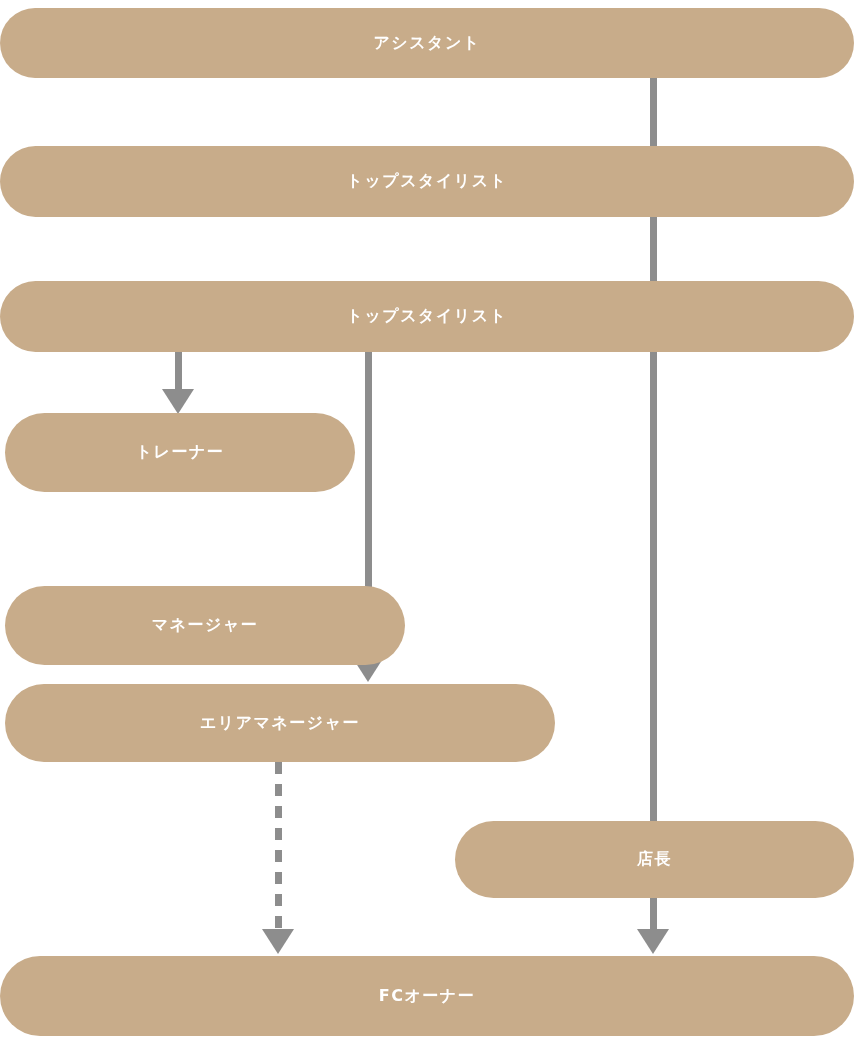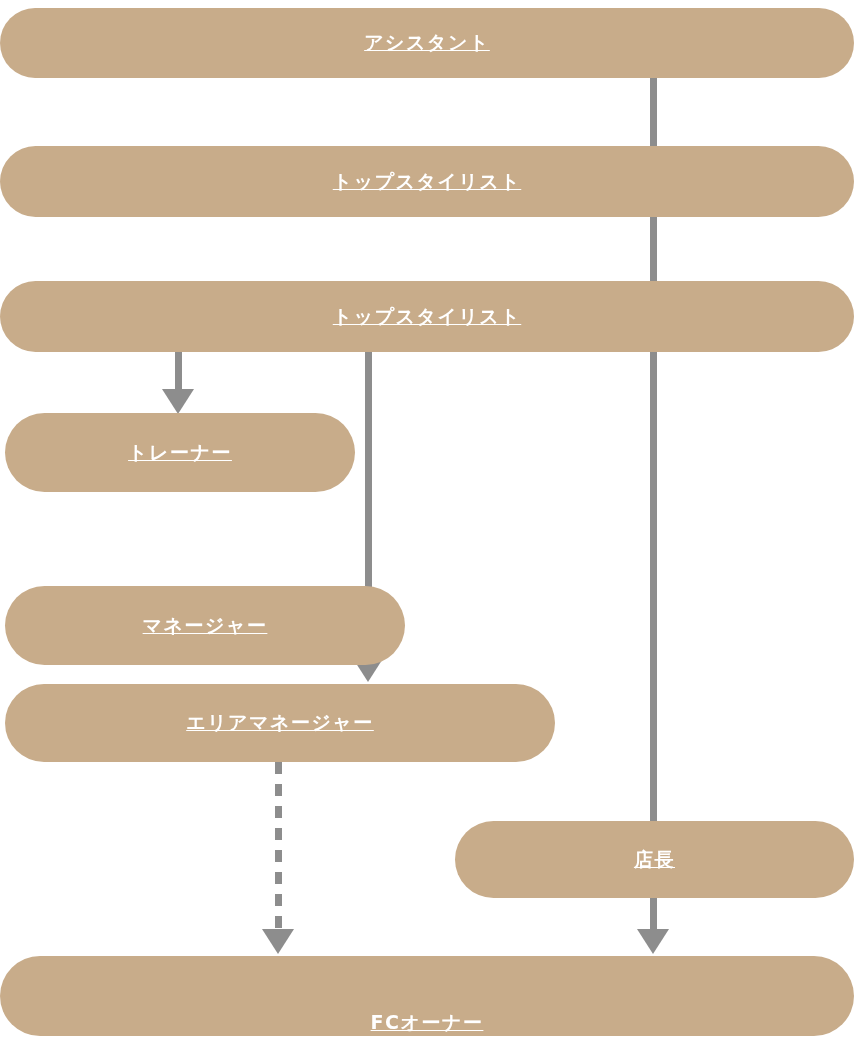--- a/index.html
+++ b/index.html
@@ -20,25 +20,24 @@
     position: absolute;
     display: flex;
     align-items: center;
     justify-content: center;
     background: var(--pill, #c8ac8a);
     border-radius: 999px;
     z-index: 2;
   }
   .pill .label {
     color: var(--text, #ffffff);
-    font-size: 19px;
+    font-size: 16px;
     font-weight: 700;
     letter-spacing: 1.5px;
     white-space: nowrap;
-    text-decoration: underline;
   }
   
   .vline {
     position: absolute;
     width: 7px;
     background: var(--arrow, #8d8d8d);
     z-index: 1;
   }
   .vline.dashed {
     background: repeating-linear-gradient(
@@ -60,21 +59,21 @@
   }
 
   
   #node-assistant     { left: 0px;   top: 8px;   width: 854px; height: 70px; }
   #node-stylist-debut { left: 0px;   top: 146px; width: 854px; height: 71px; }
   #node-top-stylist   { left: 0px;   top: 281px; width: 854px; height: 71px; }
   #node-trainer       { left: 5px;   top: 413px; width: 350px; height: 79px; }
   #node-manager       { left: 5px;   top: 546px; width: 400px; height: 79px; margin-top: 40px; }
   #node-area-manager  { left: 5px;   top: 684px; width: 550px; height: 78px; }
   #node-store-manager { left: 455px; top: 821px; width: 399px; height: 77px; }
-  #node-fc-owner      { left: 0px;   top: 956px; width: 854px; height: 80px; align-items: flex-end; }
+  #node-fc-owner      { left: 0px;   top: 956px; width: 854px; height: 80px; }
 
   
   #line-main    { left: 650px; top: 78px;  height: 852px; }
   #head-main    { left: 637px; top: 929px; }
 
   #line-mid     { left: 365px; top: 350px; height: 308px; }
   #head-mid     { left: 352px; top: 657px; }
 
   #line-trainer { left: 175px; top: 350px; height: 40px; }
   #head-trainer { left: 162px; top: 389px; }

